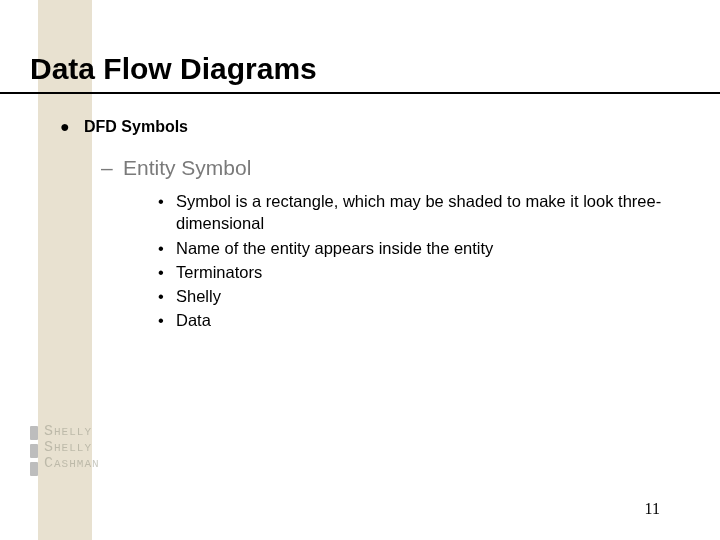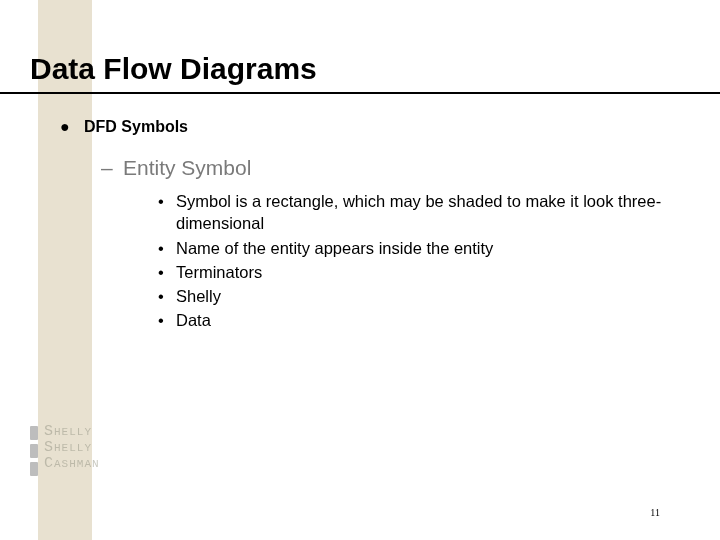--- a/index.html
+++ b/index.html
@@ -75,21 +75,21 @@
   .l3-item .dot {
     flex: 0 0 18px;
   }
   .l3-item .txt {
     flex: 1;
   }
   .page-number {
     position: absolute;
     bottom: 22px;
     right: 60px;
-    font-size: 10px;
+    font-size: 16px;
     font-family: Georgia, 'Times New Roman', serif;
     color: #000;
   }
   .logo {
     position: absolute;
     bottom: 60px;
     left: 30px;
     width: 90px;
     height: 58px;
     opacity: 0.55;

